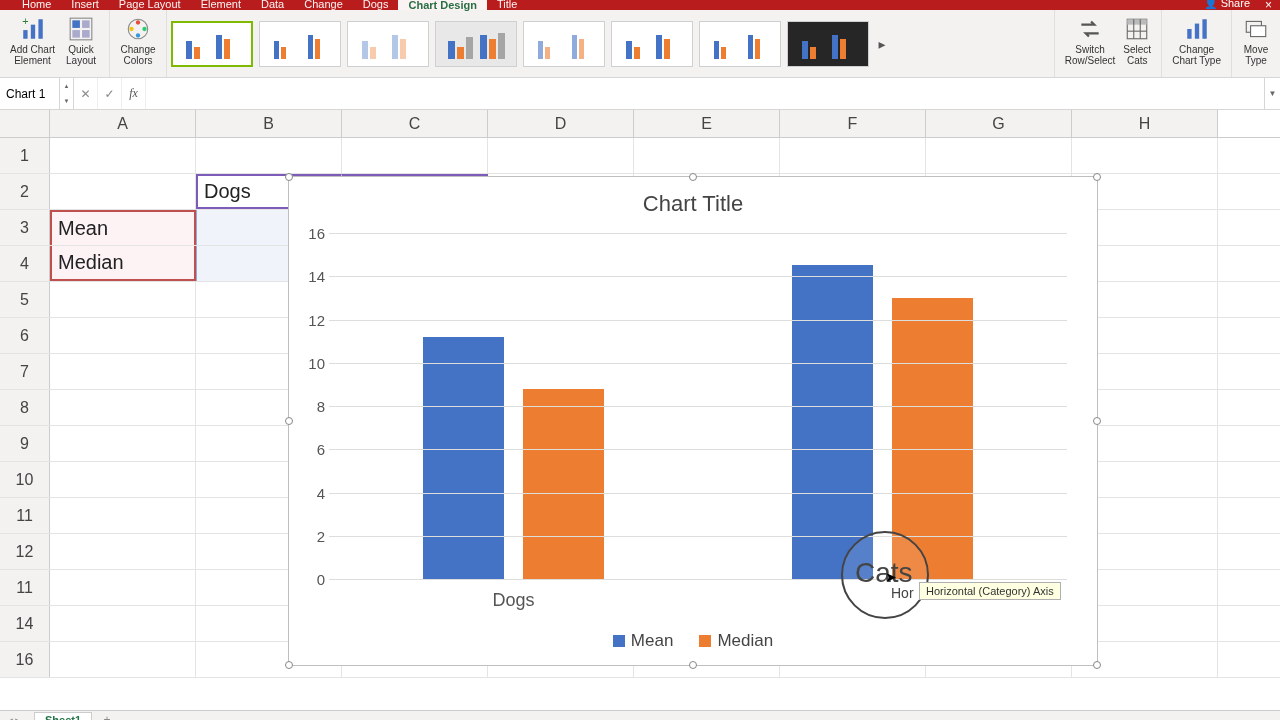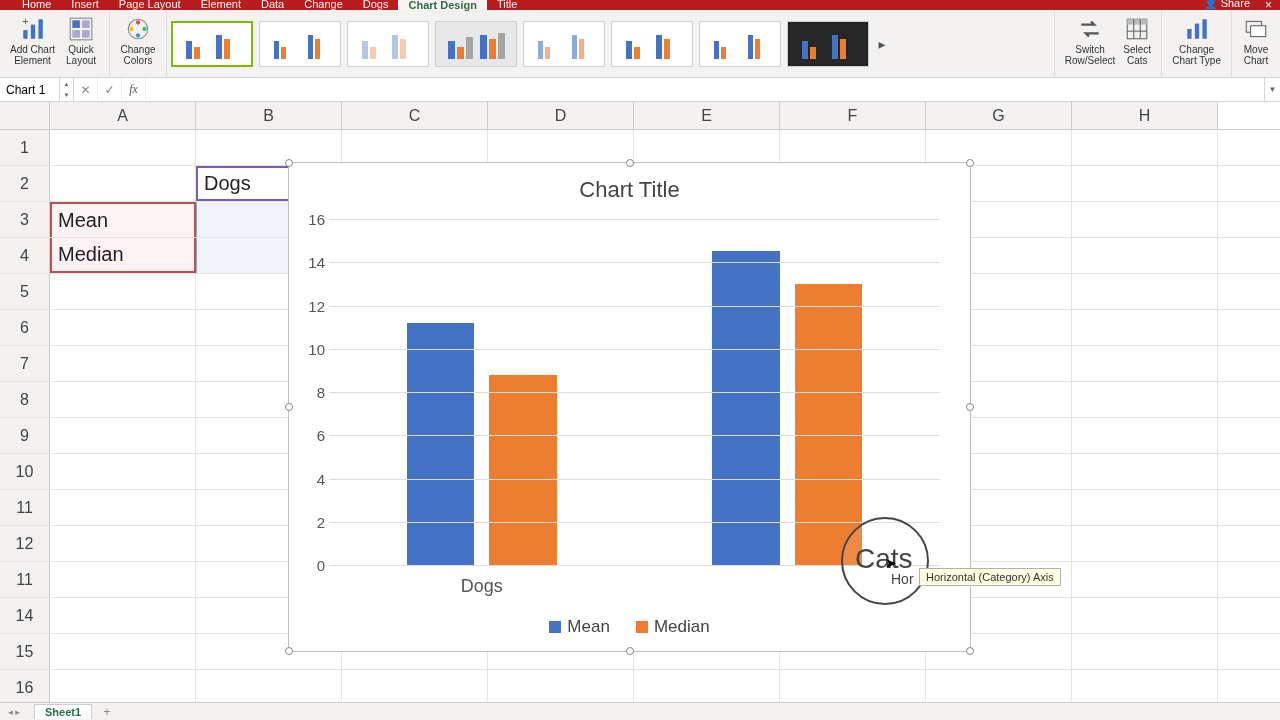--- a/index.html
+++ b/index.html
@@ -33,21 +33,21 @@
                 font-size:10px; color:#333; padding:2px 4px; min-width:44px; text-align:center; line-height:1.1; }
   .ribbon-btn .ic { width:26px; height:26px; margin-bottom:2px; display:flex; align-items:center; justify-content:center; }
   .ribbon-btn.small { min-width:36px; }
   .gallery { display:flex; align-items:center; gap:6px; padding:6px 4px; position:relative; }
   .gallery-item { width:82px; height:46px; border:1px solid #d0d0d0; background:#fff; display:flex; align-items:center; justify-content:center; }
   .gallery-item.selected { border:2px solid #7fba00; }
   .gallery-item svg { width:72px; height:38px; }
   .gallery-arrow { width:14px; font-size:14px; color:#555; text-align:center; }
 
   
-  .fbar { height:24px; border-bottom:1px solid #d6d6d6; display:flex; align-items:stretch; font-size:12px; }
+  .fbar { height:32px; border-bottom:1px solid #d6d6d6; display:flex; align-items:stretch; font-size:12px; }
   .namebox { width:60px; border-right:1px solid #d6d6d6; display:flex; align-items:center; padding:0 6px; background:#fff; }
   .fbar-spinner { width:14px; border-right:1px solid #d6d6d6; display:flex; flex-direction:column; }
   .fbar-spinner div { flex:1; display:flex; align-items:center; justify-content:center; font-size:6px; color:#666; }
   .fbar .btn { width:24px; display:flex; align-items:center; justify-content:center; color:#888; border-right:1px solid #eee; }
   .fbar .fx { font-style:italic; font-family:"Times New Roman",serif; color:#555; }
   .finput { flex:1; display:flex; align-items:center; padding:0 8px; }
   .fbar-expand { width:16px; display:flex; align-items:center; justify-content:center; color:#666; font-size:8px; border-left:1px solid #d6d6d6; }
 
   
   .sheet { position:relative; height: calc(720px - 10px - 68px - 24px - 18px); overflow:hidden; }
@@ -66,21 +66,21 @@
   .purple-box-bot { border-bottom:2px solid #7c5cb8; }
   .purple-box-left { border-left:2px solid #7c5cb8 !important; }
   .purple-box-right { border-right:2px solid #7c5cb8 !important; }
   .red-box-top { border-top:2px solid #c05050; }
   .red-box-bot { border-bottom:2px solid #c05050; }
   .red-box-left { border-left:2px solid #c05050 !important; }
   .red-box-right { border-right:2px solid #c05050 !important; }
 
   
   .chart-obj {
-    position:absolute; left:288px; top:60px; width:683px; height:490px;
+    position:absolute; left:288px; top:66px; width:810px; height:490px;
     background:#fff; border:1px solid #bfbfbf;
   }
   .handle { position:absolute; width:8px; height:8px; background:#fff; border:1px solid #888; border-radius:50%; }
   .handle.tl{left:-4px;top:-4px}.handle.tm{left:calc(50% - 4px);top:-4px}.handle.tr{right:-4px;top:-4px}
   .handle.ml{left:-4px;top:calc(50% - 4px)}.handle.mr{right:-4px;top:calc(50% - 4px)}
   .handle.bl{left:-4px;bottom:-4px}.handle.bm{left:calc(50% - 4px);bottom:-4px}.handle.br{right:-4px;bottom:-4px}
 
   .chart-title { text-align:center; font-size:22px; color:#444; padding-top:14px; }
   .plot { position:absolute; left:40px; top:56px; right:30px; bottom:86px; }
   .plot .gridline { position:absolute; left:0; right:0; border-top:1px solid #ddd; }
@@ -273,21 +273,21 @@
   </div>
   <div class="ribbon-group" style="border-right:none">
     <div class="ribbon-btn small">
       <span class="ic">
         <svg viewBox="0 0 24 24">
             <rect x="3" y="5" width="14" height="10" fill="none" stroke="#666"></rect>
             <rect x="7" y="9" width="14" height="10" fill="#fff" stroke="#666"></rect>
           </svg>
       </span>
       <span style="white-space:pre">Move
-Chart</span>
+Type</span>
     </div>
   </div>
 </div>
 
 <div class="fbar">
   <div class="namebox">Chart 1</div>
   <div class="fbar-spinner">
       <div>▲</div>
       <div>▼</div>
     </div>
@@ -450,31 +450,20 @@
           <div class="cell"></div>
           <div class="cell"></div>
           <div class="cell"></div>
           <div class="cell"></div>
           <div class="cell"></div>
           <div class="cell"></div>
           <div class="cell"></div>
         </div>
         <div class="row">
           <div class="rowhead">14</div>
-          <div class="cell"></div>
-          <div class="cell"></div>
-          <div class="cell"></div>
-          <div class="cell"></div>
-          <div class="cell"></div>
-          <div class="cell"></div>
-          <div class="cell"></div>
-          <div class="cell"></div>
-        </div>
-        <div class="row">
-          <div class="rowhead">15</div>
           <div class="cell"></div>
           <div class="cell"></div>
           <div class="cell"></div>
           <div class="cell"></div>
           <div class="cell"></div>
           <div class="cell"></div>
           <div class="cell"></div>
           <div class="cell"></div>
         </div>
         <div class="row">

